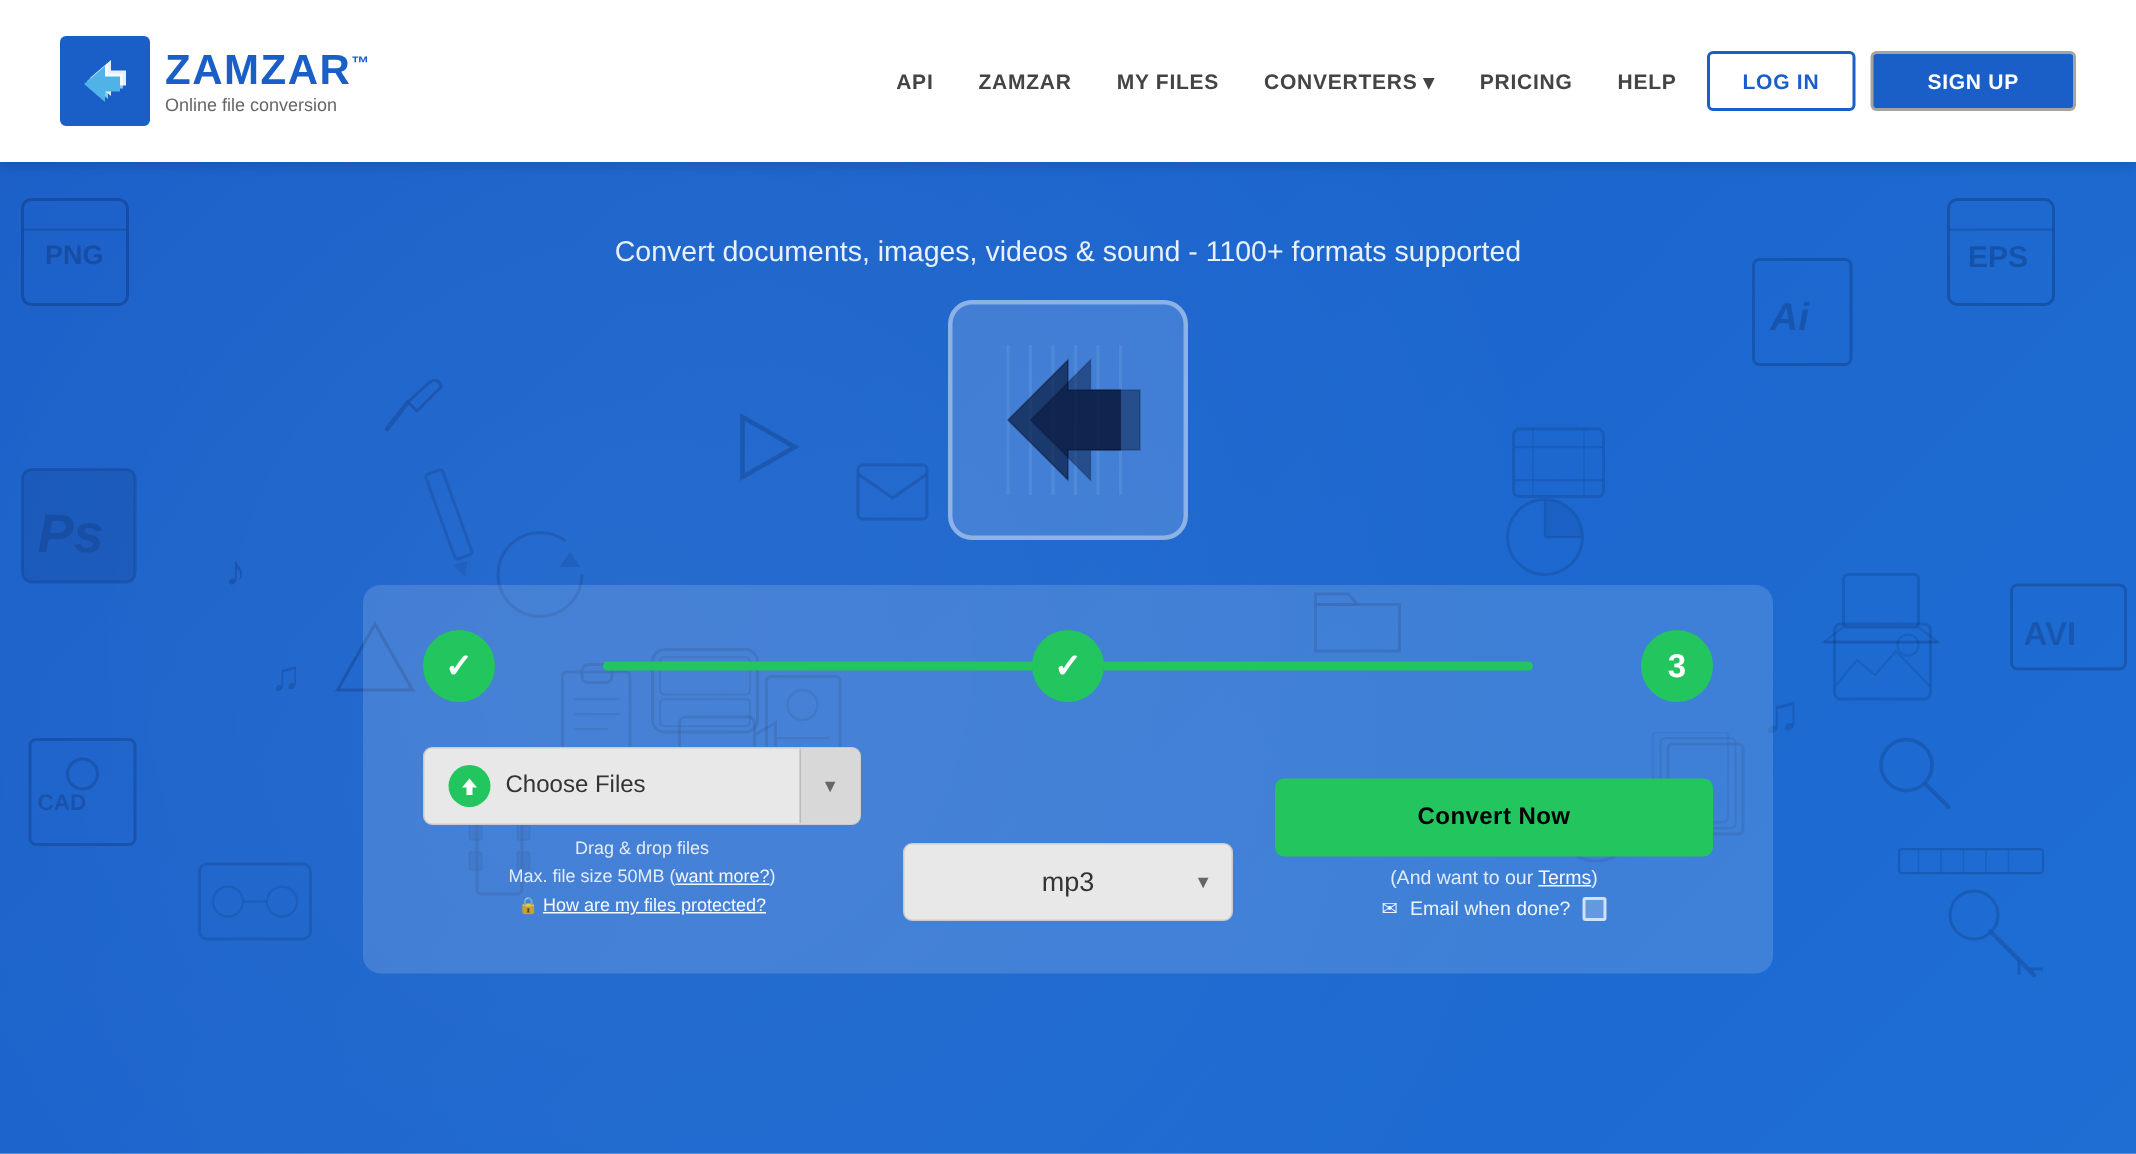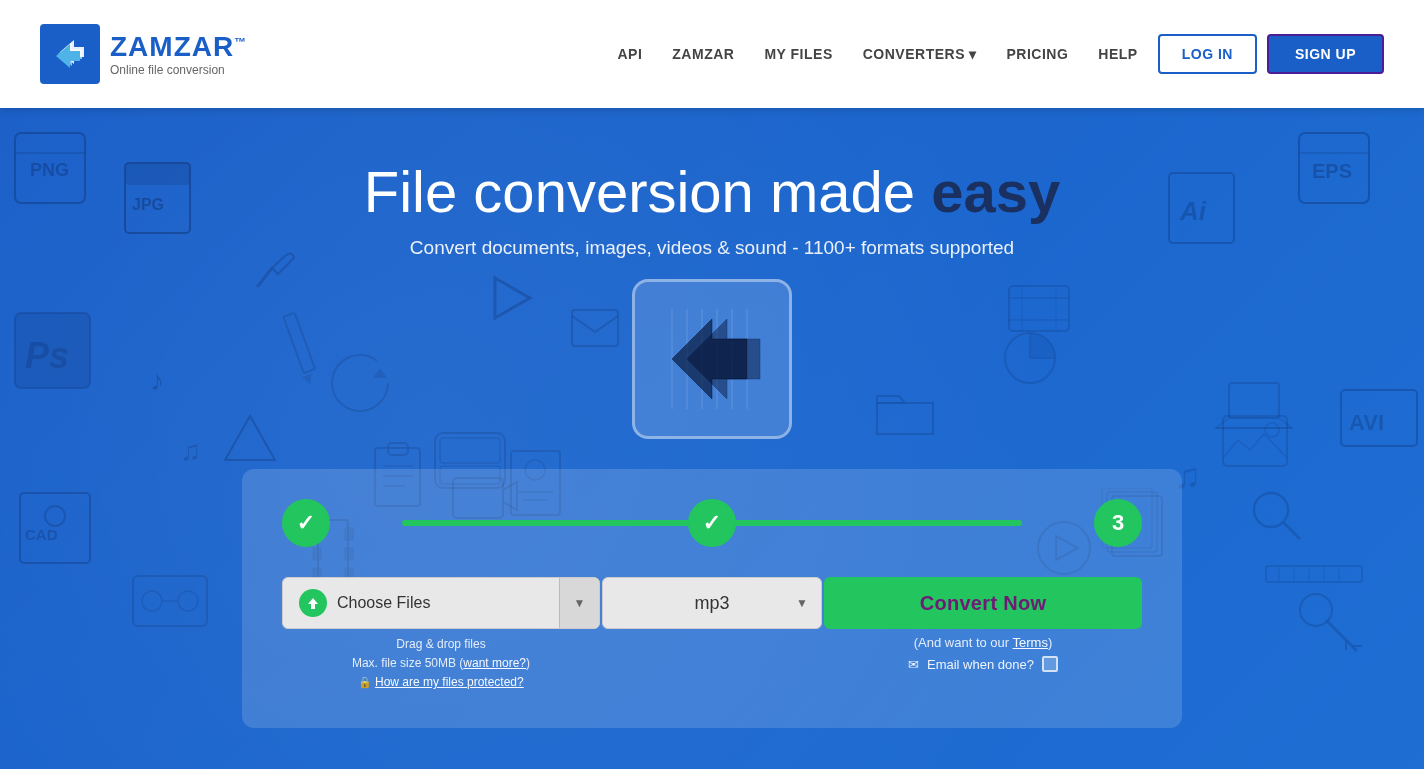--- a/index.html
+++ b/index.html
@@ -67,22 +67,22 @@
       border: 2px solid #1a5fc8;
       background: transparent;
       color: #1a5fc8;
       font-size: 14px;
       font-weight: 700;
       border-radius: 4px;
       cursor: pointer;
       letter-spacing: 0.5px;
     }
     .btn-signup {
-      padding: 10px 26px;
-      border: 2px solid #4c1d95;
+      padding: 10px 36px;
+      border: 2px solid #a3a3a3;
       background: #1a5fc8;
       color: #fff;
       font-size: 14px;
       font-weight: 700;
       border-radius: 4px;
       cursor: pointer;
       letter-spacing: 0.5px;
     }
 
     
@@ -189,22 +189,22 @@
     }
     .step-active {
       background: #22c55e;
       color: #fff;
       border: 3px solid #22c55e;
     }
 
     
     .converter-controls {
       display: flex;
-      align-items: flex-start;
-      gap: 2px;
+      align-items: flex-end;
+      gap: 28px;
     }
     .choose-files-wrap { flex: 1; display: flex; flex-direction: column; align-items: center; }
     .format-wrap { width: 220px; display: flex; flex-direction: column; align-items: center; }
     .convert-wrap { flex: 1; display: flex; flex-direction: column; align-items: center; }
 
     .choose-files-btn {
       width: 100%;
       height: 52px;
       background: #e8e8e8;
       border: 1px solid #ccc;
@@ -275,23 +275,23 @@
       color: #666;
       pointer-events: none;
     }
 
     .convert-btn {
       width: 100%;
       height: 52px;
       background: #22c55e;
       border: none;
       border-radius: 6px;
-      font-size: 20px;
+      font-size: 16px;
       font-weight: 700;
-      color: #701a75;
+      color: #000000;
       cursor: pointer;
       letter-spacing: 0.3px;
     }
 
     .helper-text {
       font-size: 12px;
       color: rgba(255,255,255,0.85);
       text-align: center;
       margin-top: 6px;
       line-height: 1.6;
@@ -366,27 +366,20 @@
   <div class="bg-icons">
 
     <div style="position:absolute;top:10px;left:10px;opacity:0.35;">
       <svg width="90" height="90" viewBox="0 0 90 90">
         <rect x="5" y="15" width="70" height="70" rx="6" fill="none" stroke="rgba(0,0,30,0.6)" stroke-width="2"></rect>
         <text x="20" y="58" font-size="18" font-weight="bold" fill="rgba(0,0,30,0.6)" font-family="Arial">PNG</text>
         <line x1="5" y1="35" x2="75" y2="35" stroke="rgba(0,0,30,0.4)" stroke-width="1.5"></line>
       </svg>
     </div>
 
-    <div style="position:absolute;top:50px;left:120px;opacity:0.35;">
-      <svg width="80" height="80" viewBox="0 0 80 80">
-        <rect x="5" y="5" width="65" height="70" rx="4" fill="none" stroke="rgba(0,0,30,0.7)" stroke-width="2"></rect>
-        <text x="12" y="52" font-size="16" font-weight="bold" fill="rgba(0,0,30,0.7)" font-family="Arial">JPG</text>
-        <rect x="5" y="5" width="65" height="22" rx="4" fill="rgba(0,0,30,0.3)"></rect>
-      </svg>
-    </div>
 
     <div style="position:absolute;top:200px;left:10px;opacity:0.3;">
       <svg width="85" height="85" viewBox="0 0 85 85">
         <rect x="5" y="5" width="75" height="75" rx="6" fill="rgba(0,0,30,0.3)" stroke="rgba(0,0,30,0.5)" stroke-width="2"></rect>
         <text x="15" y="60" font-size="36" font-weight="bold" fill="rgba(0,0,30,0.6)" font-family="Arial" font-style="italic">Ps</text>
       </svg>
     </div>
 
     <div style="position:absolute;top:380px;left:15px;opacity:0.3;">
       <svg width="80" height="80" viewBox="0 0 80 80">
@@ -608,23 +601,20 @@
       <svg width="55" height="70" viewBox="0 0 55 70">
         <rect x="5" y="10" width="45" height="58" rx="3" fill="none" stroke="rgba(0,0,30,0.6)" stroke-width="2"></rect>
         <rect x="18" y="5" width="20" height="12" rx="4" fill="none" stroke="rgba(0,0,30,0.6)" stroke-width="2"></rect>
         <line x1="13" y1="28" x2="43" y2="28" stroke="rgba(0,0,30,0.5)" stroke-width="1.5"></line>
         <line x1="13" y1="38" x2="43" y2="38" stroke="rgba(0,0,30,0.5)" stroke-width="1.5"></line>
         <line x1="13" y1="48" x2="35" y2="48" stroke="rgba(0,0,30,0.5)" stroke-width="1.5"></line>
       </svg>
     </div>
   </div>
 
-  <h1 class="hero-title">
-    <span>File conversion made </span><span class="easy">easy</span>
-  </h1>
   <p class="hero-subtitle">Convert documents, images, videos &amp; sound - 1100+ formats supported</p>
 
   <div class="center-icon">
     <svg width="120" height="100" viewBox="0 0 120 100">
 
       <defs>
         <style>
           .sketch { fill: rgba(0,10,40,0.6); stroke: rgba(0,10,40,0.4); stroke-width: 1; }
         </style>
       </defs>

